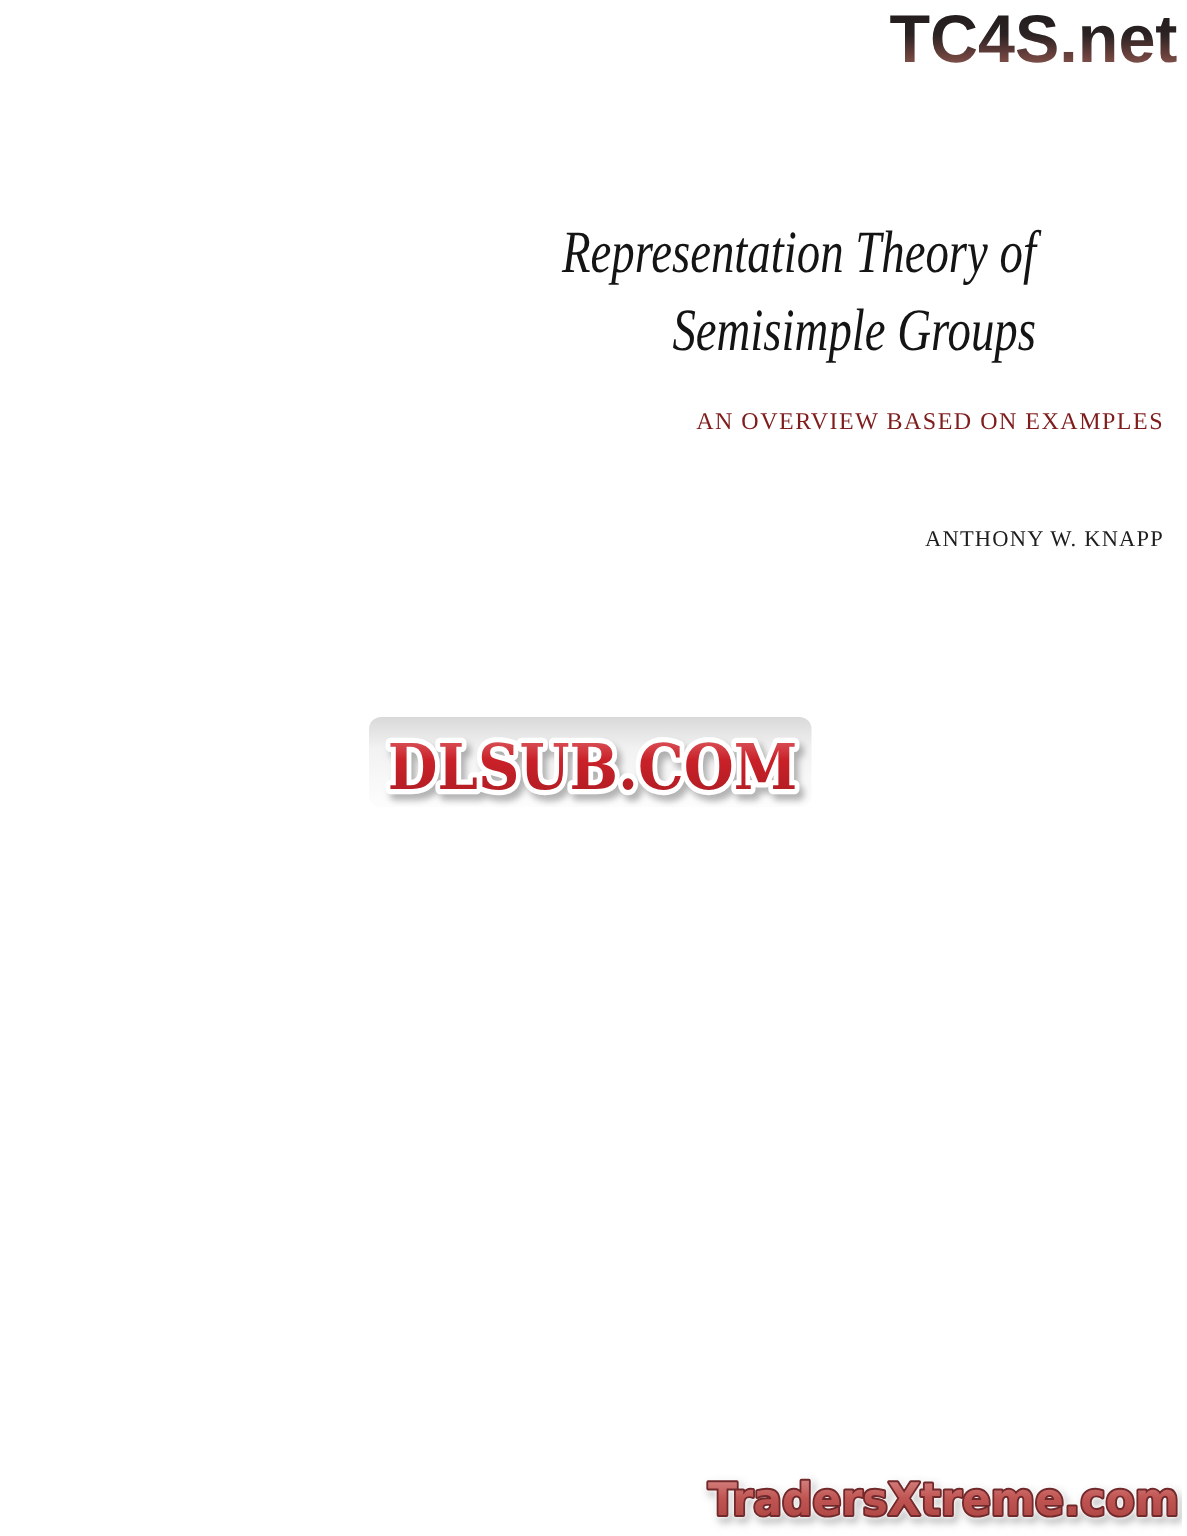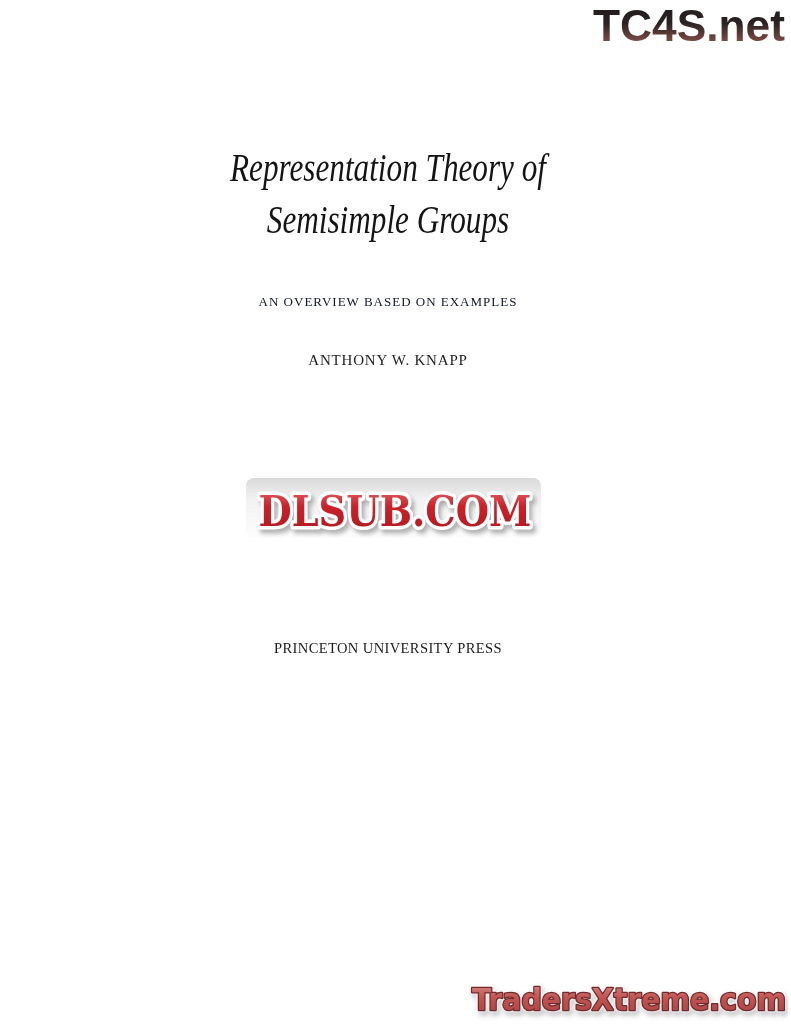--- a/index.html
+++ b/index.html
@@ -8,42 +8,41 @@
     background: #ffffff;
     position: relative;
     overflow: hidden;
     font-family: "Liberation Serif", serif;
   }
 
   
   .content-col {
     position: absolute;
     left: 0; width: 776px;
-    text-align: center;
+    text-align: right;
     color: #1c1c1c;
   }
   .book-title {
     top: 142px;
     font-style: italic;
     font-size: 40px;
     line-height: 52px;
     color: #141414;
   }
   .book-title .tline {
     transform: scaleX(0.78);
     transform-origin: 50% 50%;
     white-space: nowrap;
   }
   .book-subtitle {
     top: 272px;
-    font-size: 13px;
+    font-size: 16px;
     letter-spacing: 1px;
     line-height: 20px;
-    color: #0f172a;
-    margin-top: 20px;
+    color: #7f1d1d;
   }
   .book-author {
     top: 350px;
     font-size: 15px;
     letter-spacing: 0.8px;
     line-height: 20px;
     color: #1d1d1d;
   }
   .imprint {
     top: 637px;
@@ -115,21 +114,20 @@
     <linearGradient id="dlsubGrad" x1="0" y1="0" x2="0" y2="1">
       <stop offset="0%" stop-color="#e06a6e"></stop>
       <stop offset="40%" stop-color="#ca2129"></stop>
       <stop offset="100%" stop-color="#ab1b22"></stop>
     </linearGradient>
   </defs>
   <text x="159" y="56" text-anchor="middle" font-family="DejaVu Serif, serif" font-weight="bold" font-size="42" fill="url(#dlsubGrad)" stroke="#ffffff" stroke-width="7" stroke-linejoin="round" paint-order="stroke" textLength="273" lengthAdjust="spacingAndGlyphs">DLSUB.COM</text>
 </svg>
 
 <div class="content-col imprint">
-  <div>PRINCETON UNIVERSITY PRESS</div>
 </div>
 
 <svg class="wm-bottom-right" viewBox="0 0 330 46" xmlns="http://www.w3.org/2000/svg">
   <defs>
     <linearGradient id="tradGrad" x1="0" y1="0" x2="0" y2="1">
       <stop offset="0%" stop-color="#d98b8a"></stop>
       <stop offset="45%" stop-color="#c05552"></stop>
       <stop offset="100%" stop-color="#a84241"></stop>
     </linearGradient>
   </defs>

